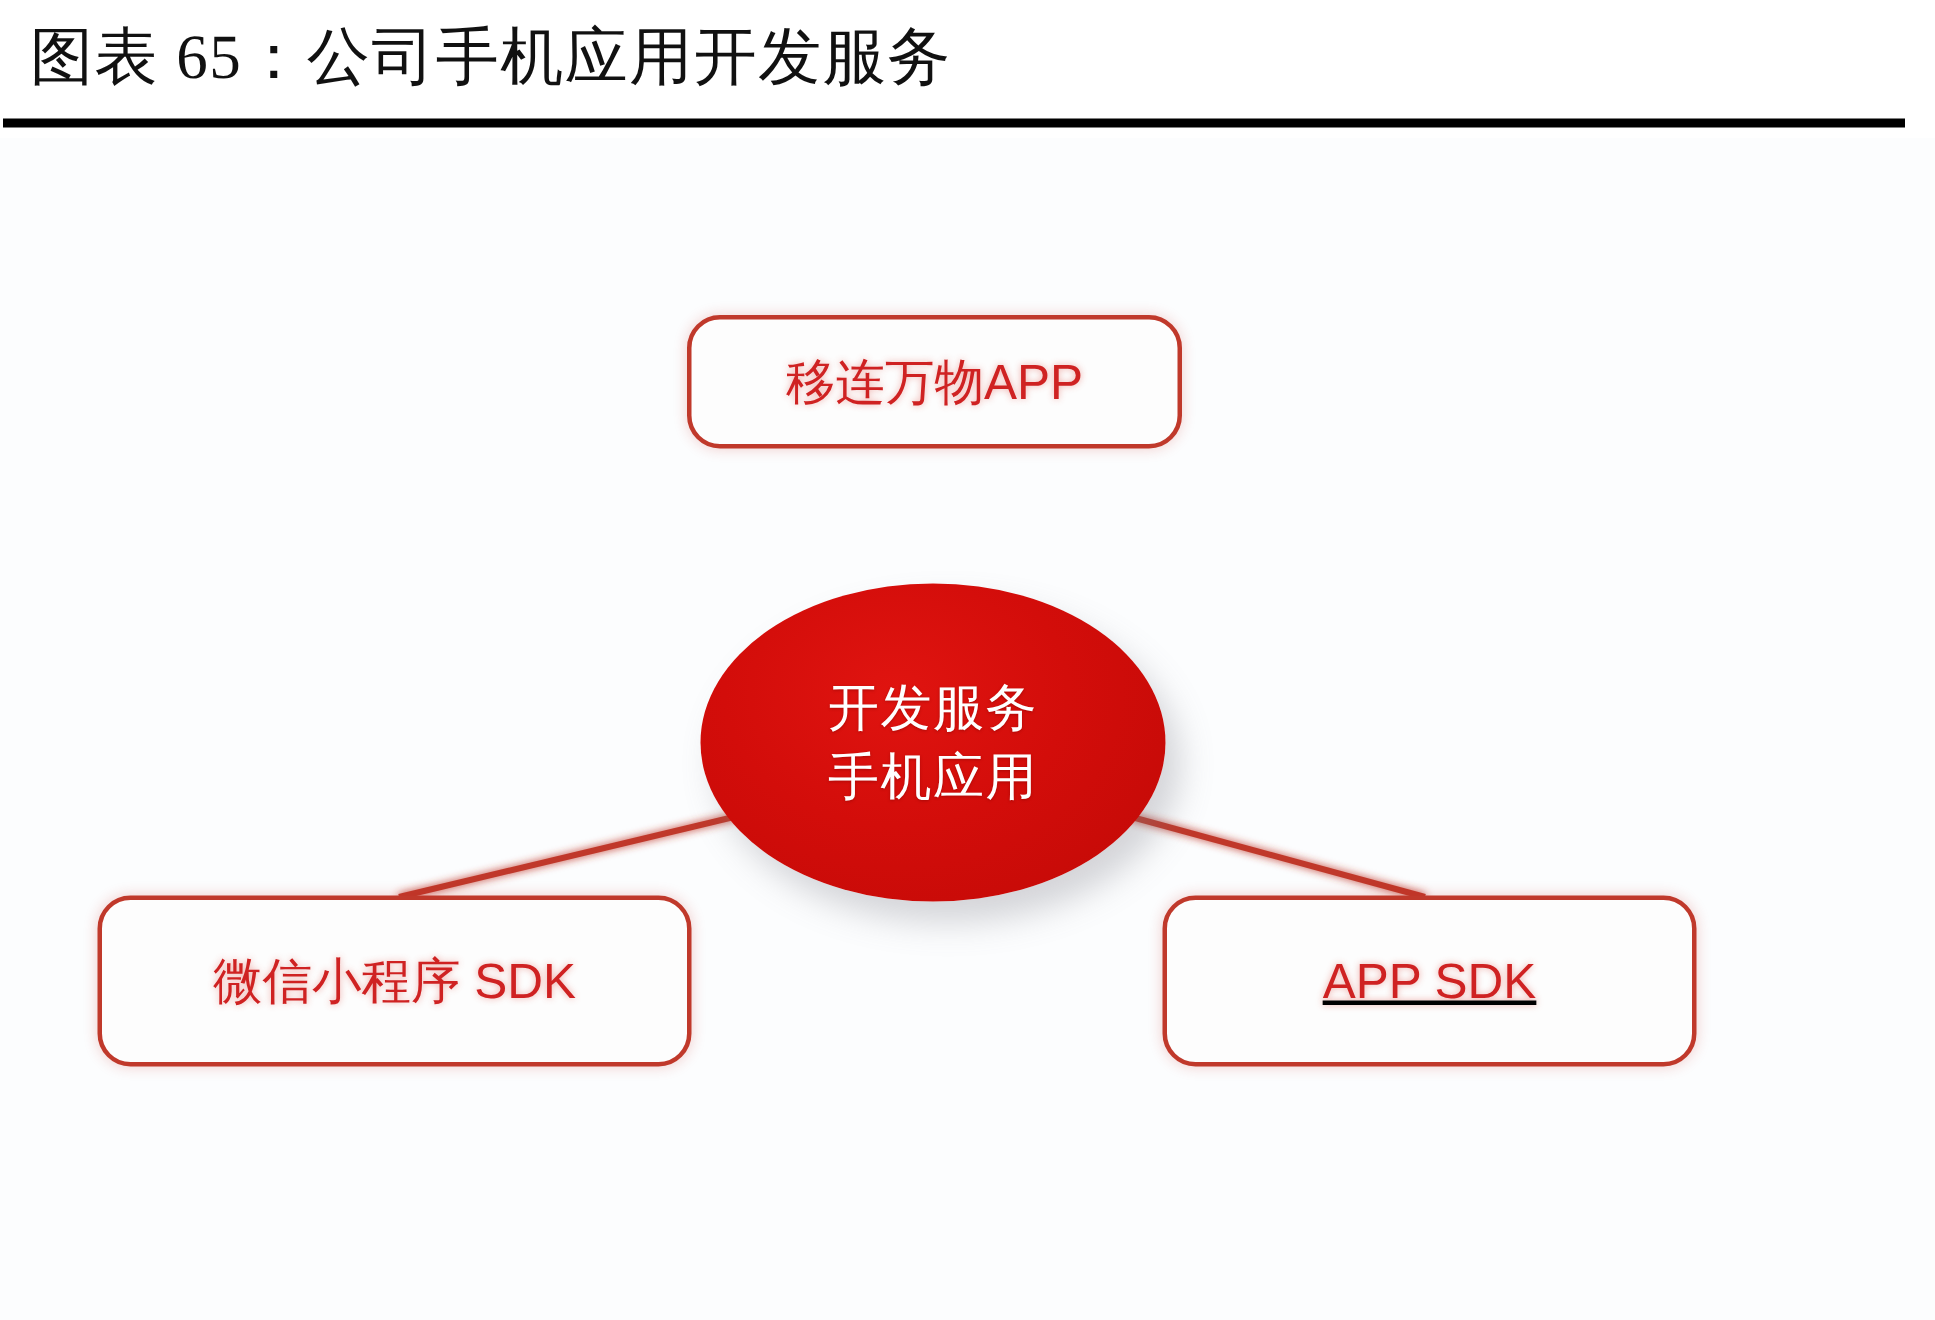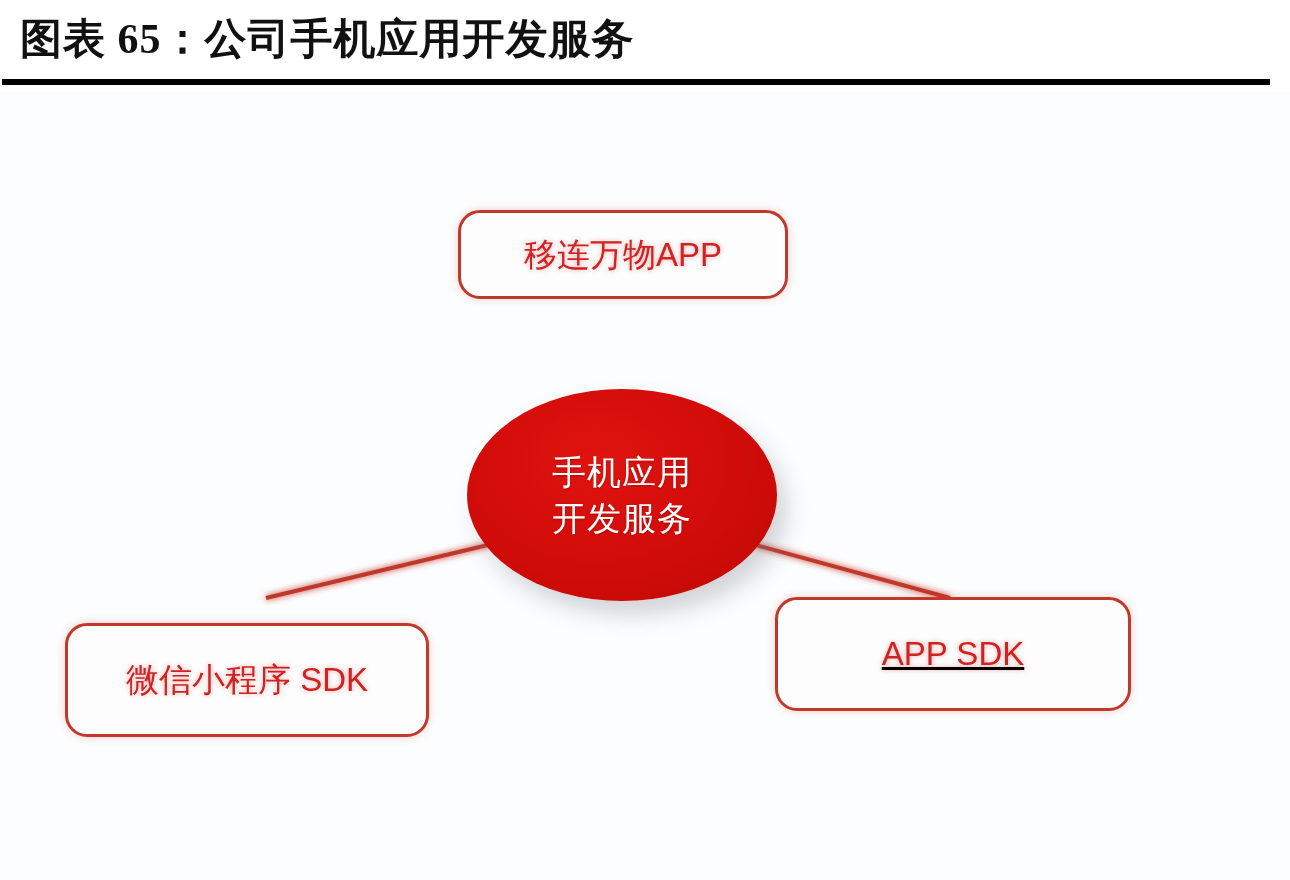--- a/index.html
+++ b/index.html
@@ -28,21 +28,21 @@
     top: 0;
     width: 1290px;
     height: 92px;
     background: #ffffff;
   }
   .chart-title {
     position: absolute;
     left: 20px;
     top: 8px;
     font-family: "Liberation Serif", "DejaVu Serif", serif;
-    font-weight: bold;
+    font-weight: normal;
     font-size: 42px;
     line-height: 62px;
     color: #111111;
     white-space: nowrap;
     letter-spacing: 1px;
   }
   .title-rule {
     position: absolute;
     left: 2px;
     top: 79px;
@@ -90,23 +90,22 @@
 
   #node-top {
     left: 458px;
     top: 118px;
     width: 330px;
     height: 89px;
   }
   #node-left {
     left: 65px;
     top: 505px;
-    width: 364px;
+    width: 396px;
     height: 114px;
-    margin-top: 26px;
   }
   #node-right {
     left: 775px;
     top: 505px;
     width: 356px;
     height: 114px;
     text-decoration: underline;
   }
 
   
@@ -174,22 +173,22 @@
       <line x1="492" y1="452" x2="266" y2="506" stroke="#c0392b" stroke-width="4" filter="url(#lineGlow)"></line>
 
       <line x1="752" y1="452" x2="950" y2="506" stroke="#c0392b" stroke-width="4" filter="url(#lineGlow)"></line>
     </svg>
 
     <div class="node-box" id="node-top">
       <span class="node-label">移连万物APP</span>
     </div>
 
     <div class="center-node">
+      <span class="center-line">开发服务</span>
       <span class="center-line">手机应用</span>
-      <span class="center-line">开发服务</span>
     </div>
 
     <div class="node-box" id="node-left">
       <span class="node-label">微信小程序 SDK</span>
     </div>
 
     <div class="node-box" id="node-right">
       <span class="node-label">APP SDK</span>
     </div>
 

